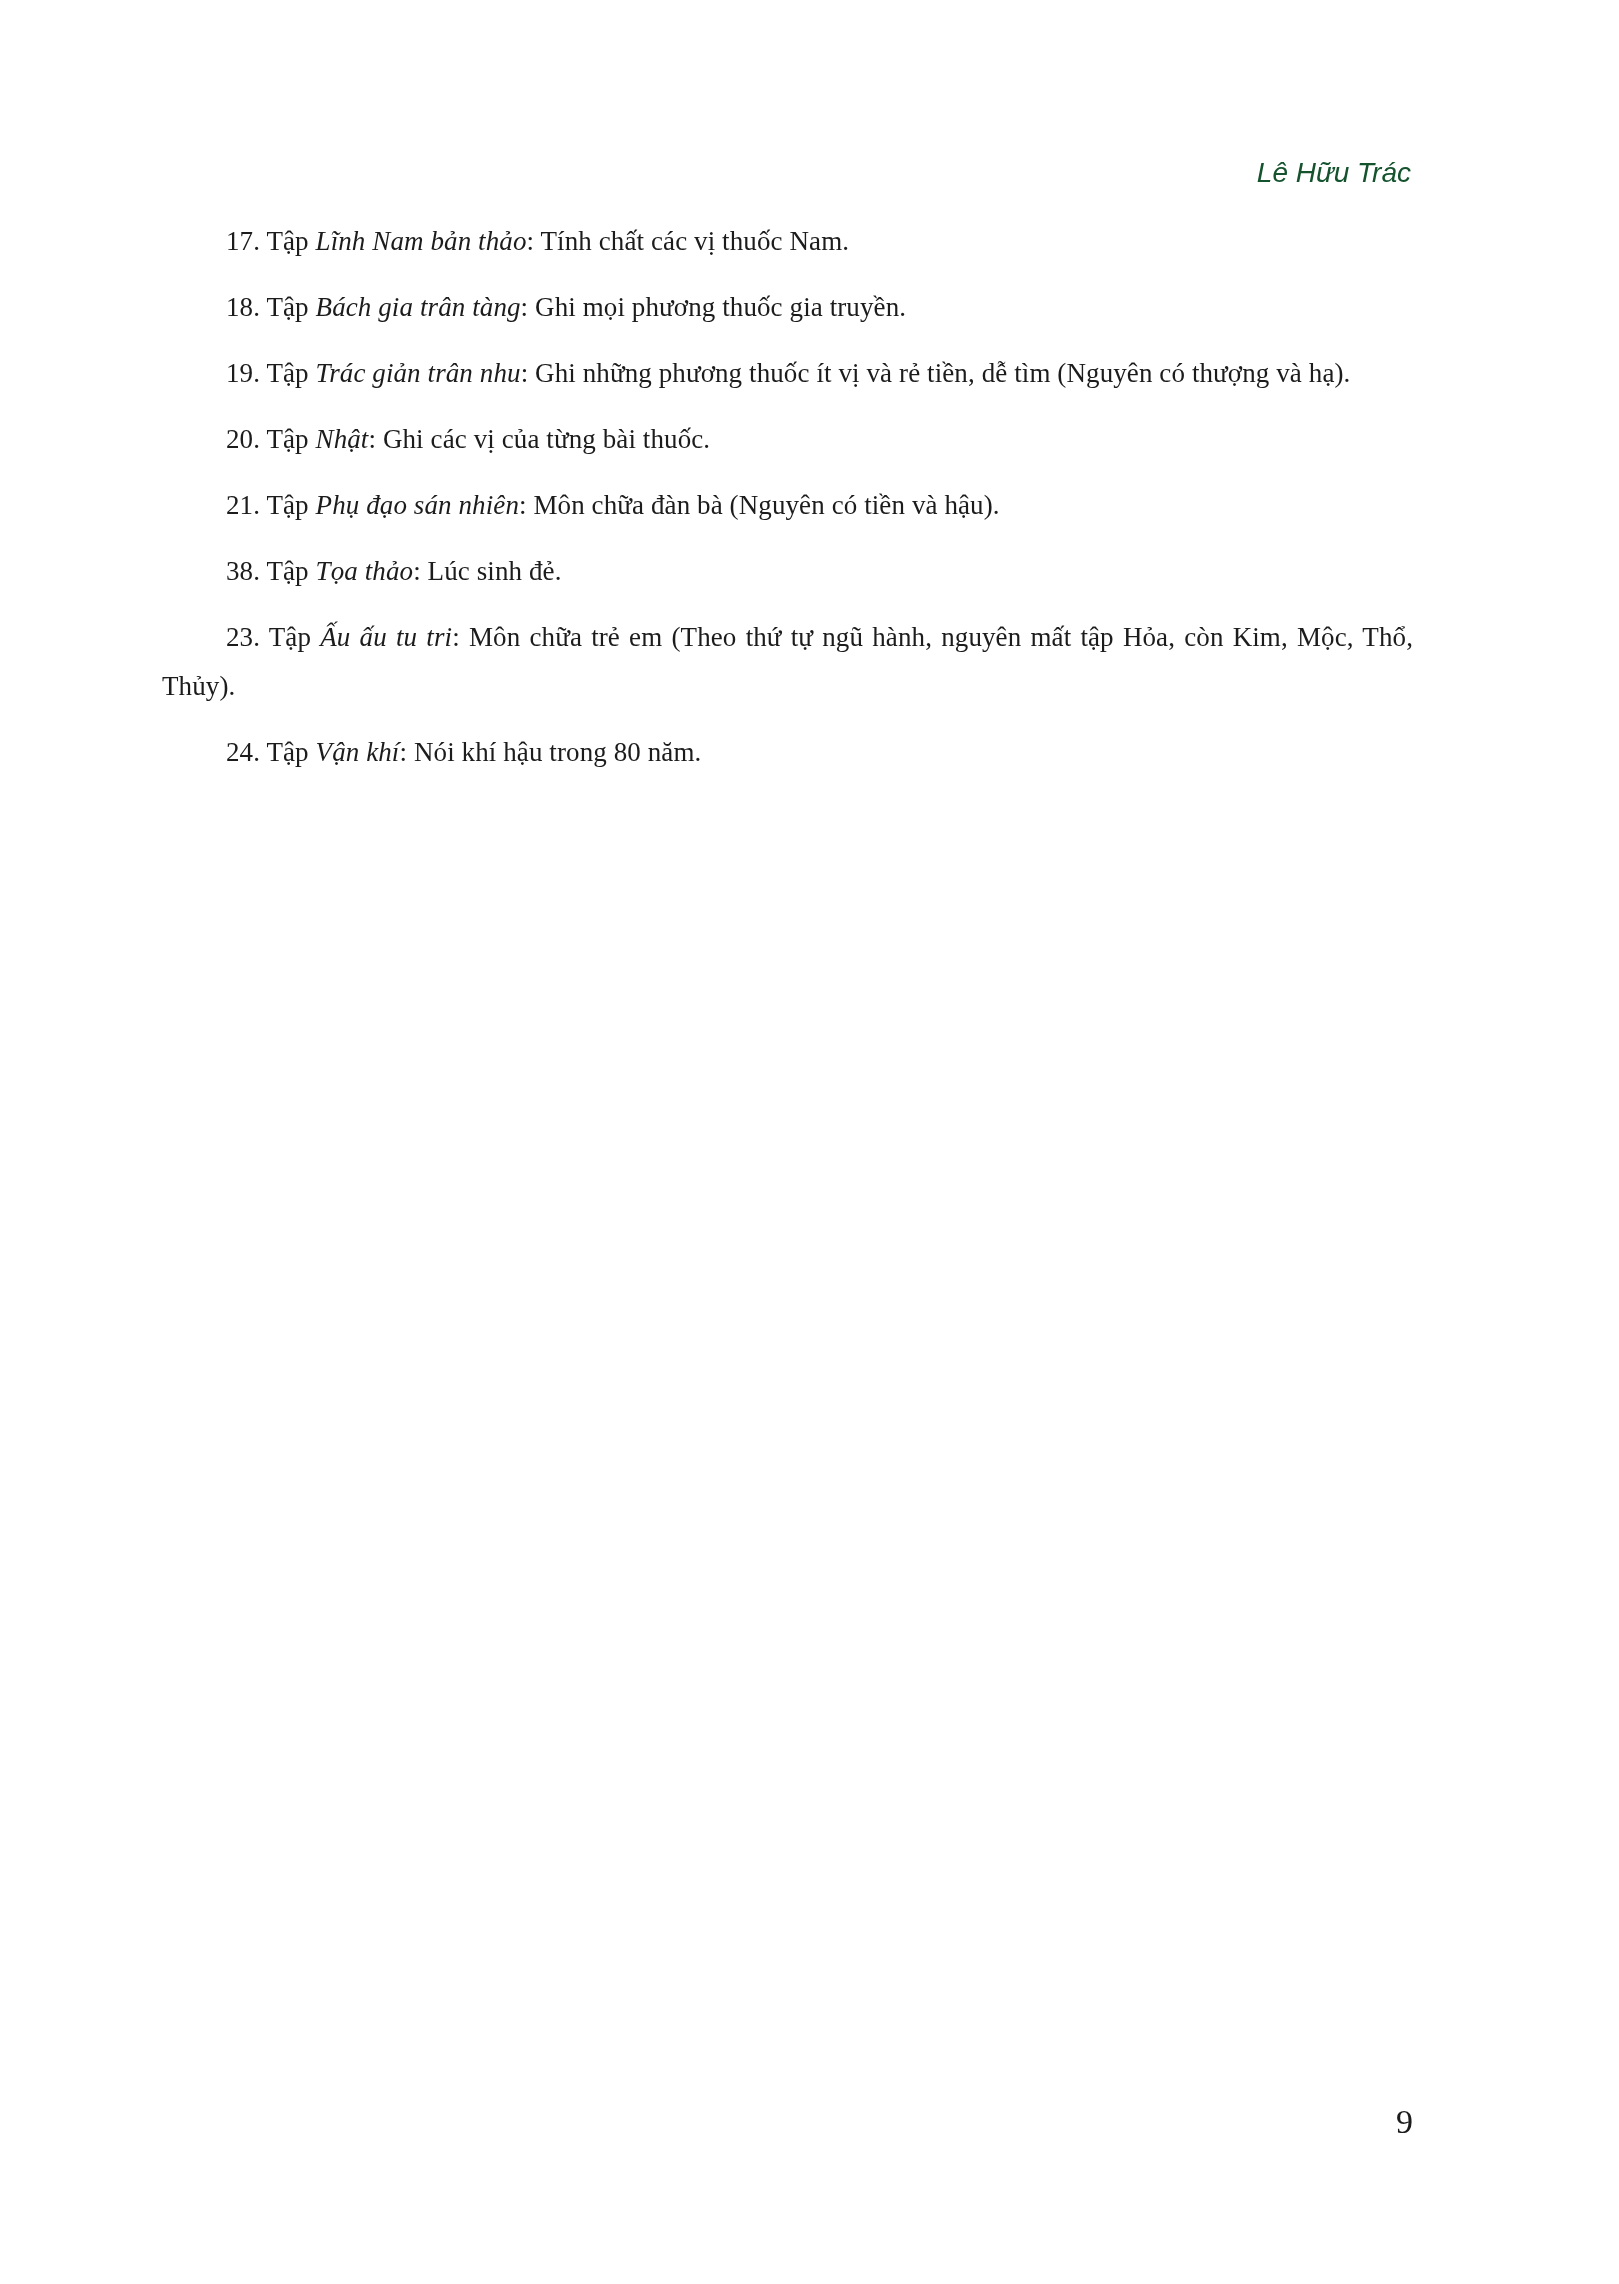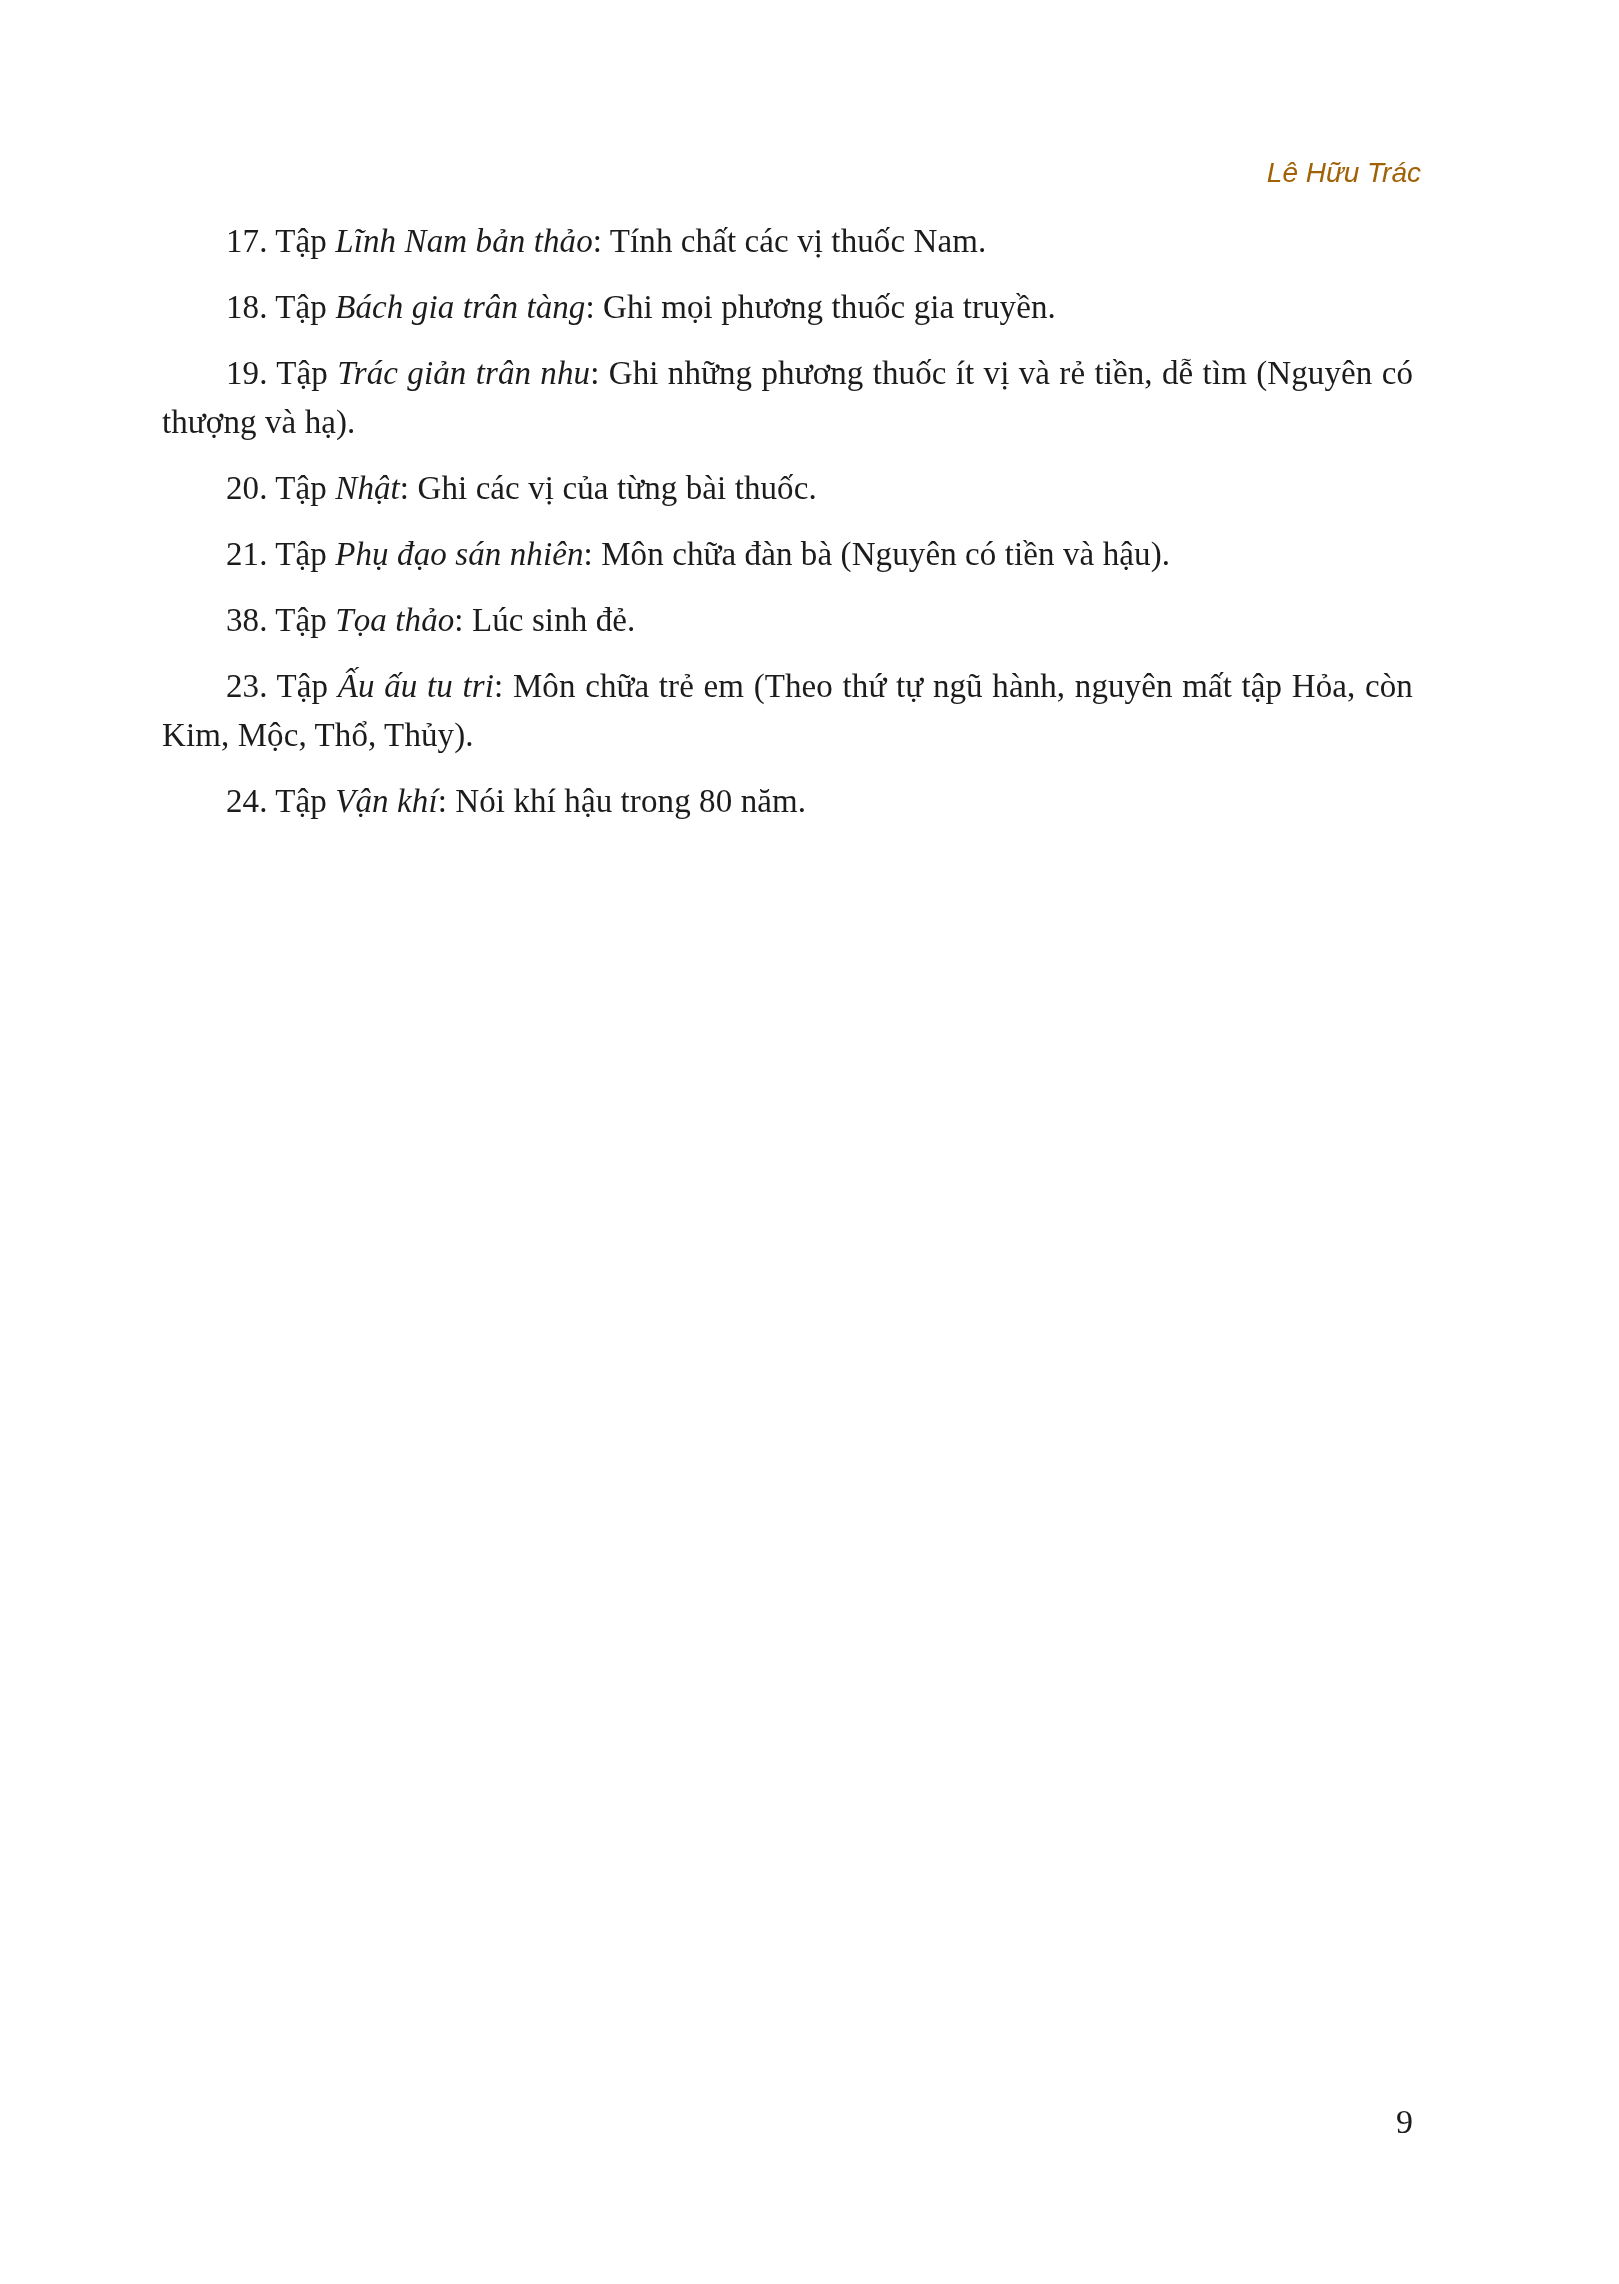--- a/index.html
+++ b/index.html
@@ -12,37 +12,37 @@
     width: 1620px;
     height: 2284px;
     background: #ffffff;
     font-family: "Liberation Serif", serif;
     color: #1c1c1c;
     overflow: hidden;
   }
   .running-header {
     position: absolute;
     top: 157px;
-    right: 199px;
+    right: 209px;
     font-family: "Liberation Sans", sans-serif;
     font-style: italic;
     font-size: 28px;
     line-height: 32px;
-    color: #a16207;
+    color: #14532d;
     white-space: nowrap;
   }
   .content {
     position: absolute;
     top: 217px;
     left: 162px;
     width: 1251px;
   }
   .list-item {
     margin: 0 0 17px 0;
-    font-size: 33px;
+    font-size: 27px;
     line-height: 49px;
     text-align: justify;
     text-indent: 64px;
     letter-spacing: 0.1px;
   }
   .volume-title {
     font-style: italic;
   }
   .page-number {
     position: absolute;

